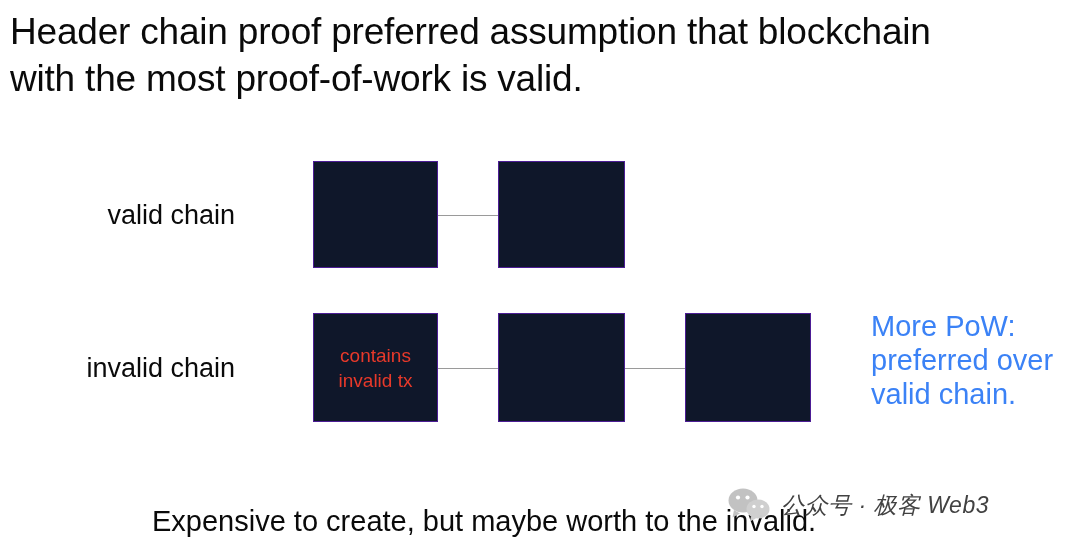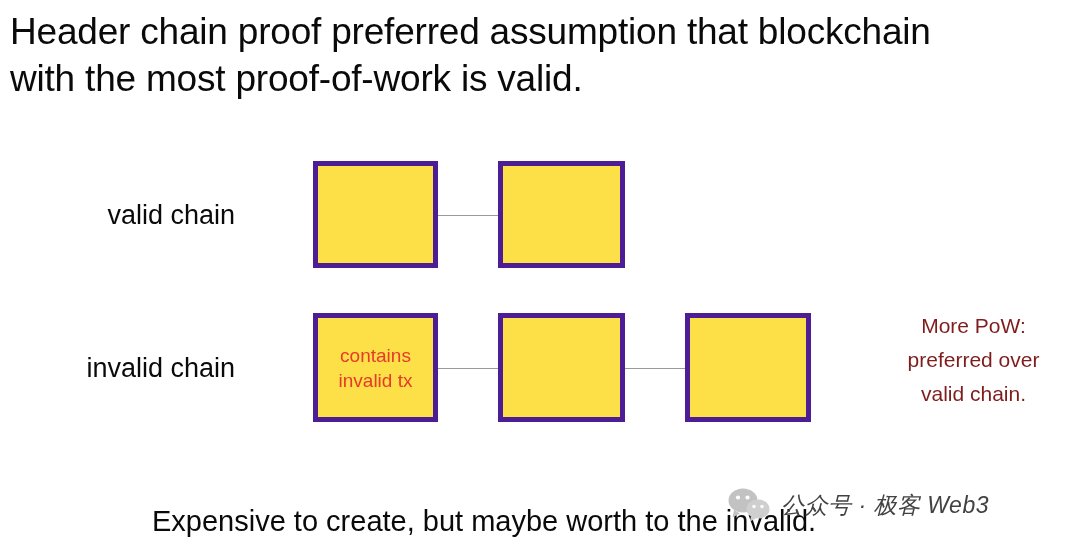--- a/index.html
+++ b/index.html
@@ -48,22 +48,22 @@
     color: #0a0a0a;
     text-align: right;
     width: 240px;
     left: -5px;
   }
   #label-valid   { top: 200px; }
   #label-invalid { top: 353px; }
 
   .block {
     position: absolute;
-    background: #fde047;
-    border: 5px solid #4c1d95;
+    background: #0f172a;
+    border: 1px solid #4c1d95;
     box-sizing: border-box;
   }
   .block-text {
     position: absolute;
     left: 0;
     right: 0;
     top: 50%;
     transform: translateY(-50%);
     text-align: center;
     font-size: 19px;
@@ -89,25 +89,24 @@
   #blk-invalid-3 { left: 685px; top: 313px; width: 126px; height: 109px; }
   #conn-invalid-1 { left: 438px; top: 368px; width: 60px; }
   #conn-invalid-2 { left: 625px; top: 368px; width: 60px; }
 
   
   #side-note {
     position: absolute;
     left: 871px;
     top: 309px;
     width: 205px;
-    font-size: 21px;
+    font-size: 29px;
     line-height: 34px;
-    color: #7f1d1d;
+    color: #3b82f6;
     white-space: pre-line;
-    text-align: center;
   }
 
   
   #caption {
     position: absolute;
     left: 152px;
     top: 503px;
     font-size: 29px;
     line-height: 36px;
     color: #0a0a0a;

